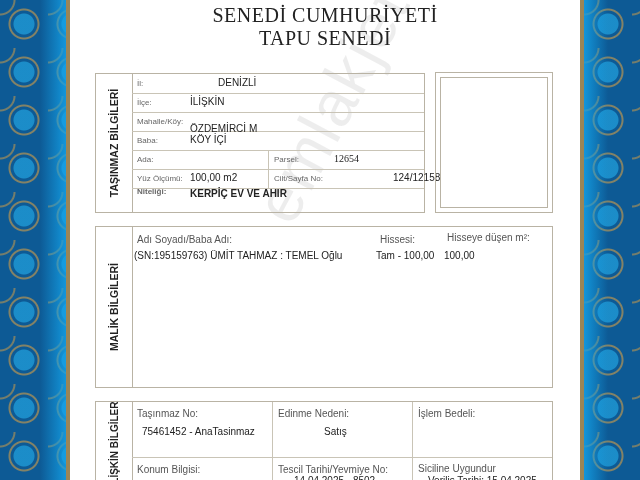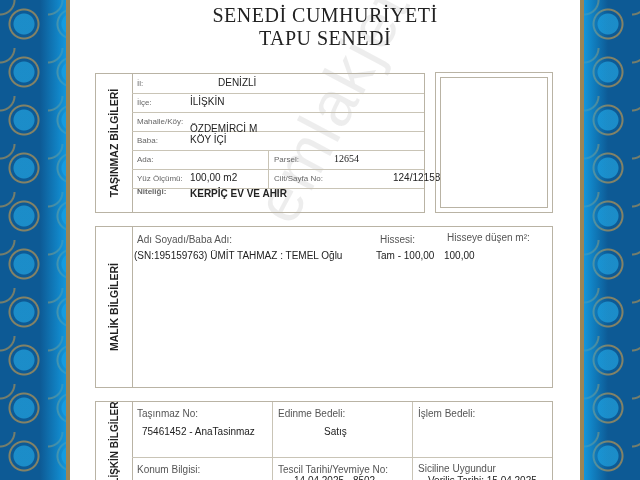--- a/index.html
+++ b/index.html
@@ -111,21 +111,21 @@
   <div class="side" style="width:36px;">
     <div class="side-label" style="top:62px; font-size:10px;">İŞLEME İLİŞKİN BİLGİLER</div>
   </div>
   <div class="vsep" style="left:176px;"></div>
   <div class="vsep" style="left:316px;"></div>
   <div style="position:absolute; left:36px; right:0; top:55px; border-top:1px solid #c9c4b6;"></div>
 
   <span class="small-lbl" style="left:41px; top:6px;">Taşınmaz No:</span>
   <span class="val2" style="left:46px; top:24px;">75461452 - AnaTasinmaz</span>
 
-  <span class="small-lbl" style="left:182px; top:6px;">Edinme Bedeli:</span>
+  <span class="small-lbl" style="left:182px; top:6px;">Edinme Nedeni:</span>
   <span class="val2" style="left:228px; top:24px;">Satış</span>
 
   <span class="small-lbl" style="left:322px; top:6px;">İşlem Bedeli:</span>
 
   <span class="small-lbl" style="left:41px; top:62px;">Konum Bilgisi:</span>
   <span class="small-lbl" style="left:182px; top:62px;">Tescil Tarihi/Yevmiye No:</span>
   <span class="val2" style="left:198px; top:73px;">14.04.2025 - 8502</span>
   <span class="small-lbl" style="left:322px; top:61px;">Siciline Uygundur</span>
   <span class="val2" style="left:332px; top:73px;">Verilis Tarihi: 15.04.2025</span>
 </div>

